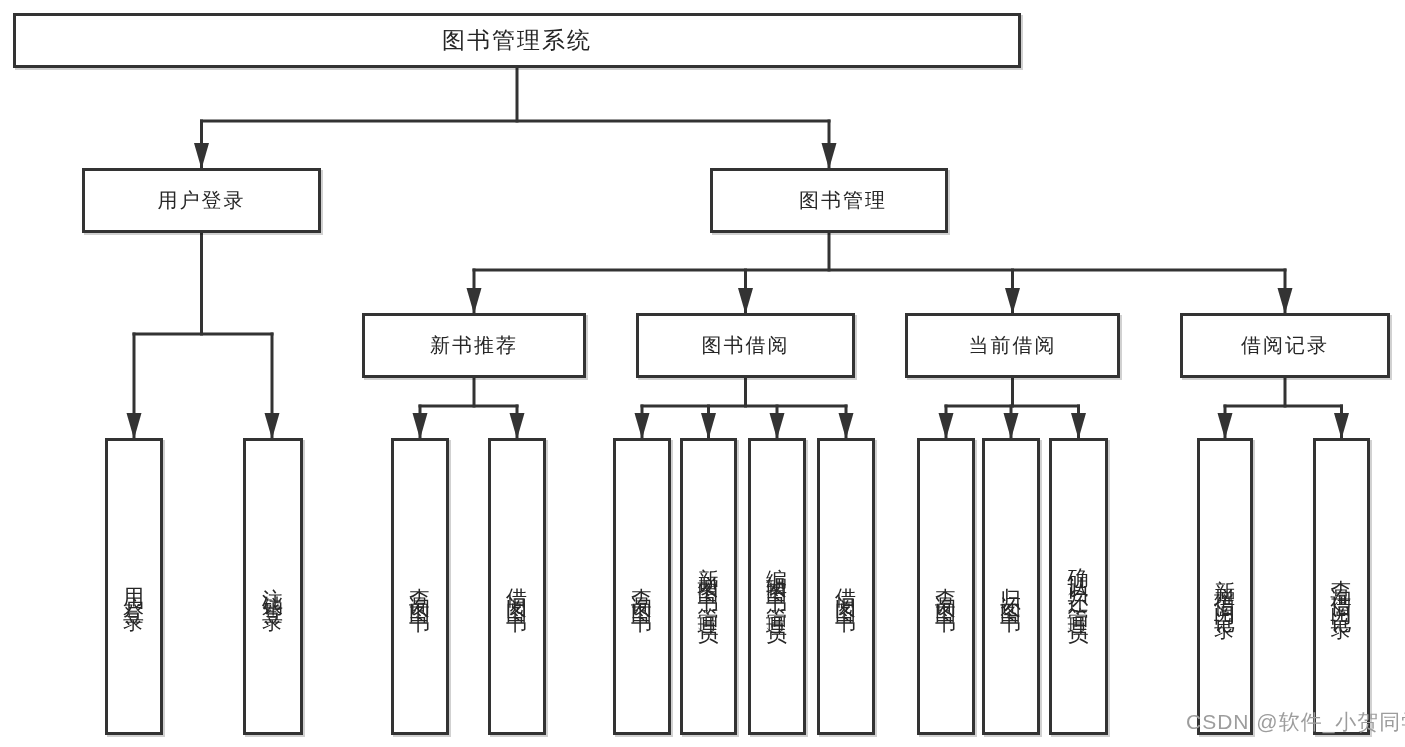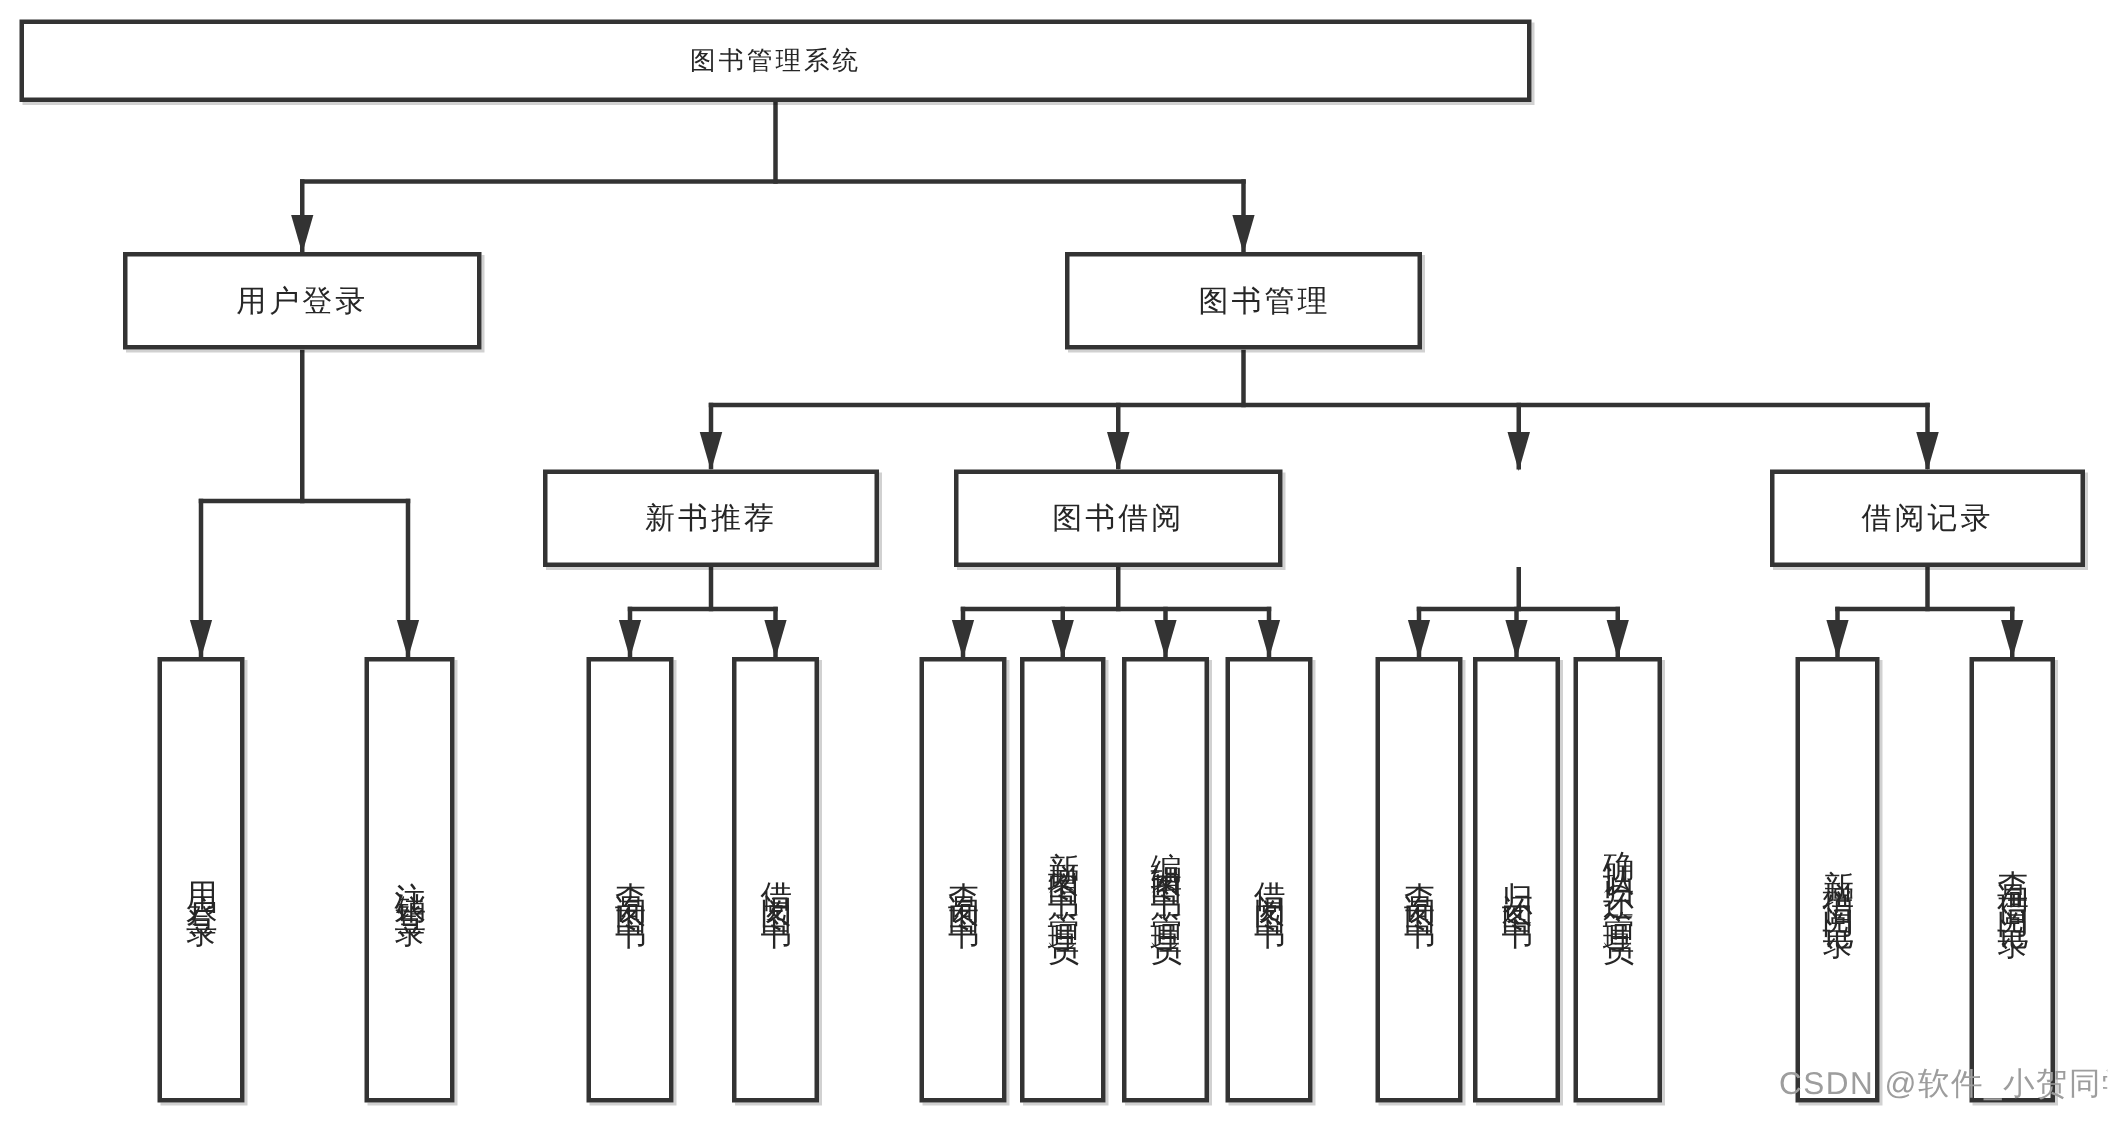--- a/index.html
+++ b/index.html
@@ -7,21 +7,21 @@
     position:relative; width:1405px; height:747px; background:#ffffff;
     font-family:"Liberation Sans", sans-serif; overflow:hidden;
   }
   svg.connectors { position:absolute; left:0; top:0; }
   .box {
     position:absolute; background:#ffffff; border:3px solid #333333;
     box-sizing:border-box; display:flex; align-items:center; justify-content:center;
     color:#262626; box-shadow:2px 2px 0 rgba(0,0,0,0.18); z-index:2;
   }
   .h { font-size:20px; letter-spacing:2px; white-space:nowrap; }
-  .root-box { font-size:17px; }
+  .root-box { font-size:23px; }
   .v {
     writing-mode:vertical-rl; text-orientation:mixed;
     font-size:21px; letter-spacing:8px; line-height:1;
   }
   .watermark {
     position:absolute; left:1186px; top:708px; z-index:5;
     font-size:21px; color:#9d9d9d; letter-spacing:1px; white-space:nowrap;
   }
   line { stroke:#333333; stroke-width:3; }
 </style>
@@ -78,20 +78,21 @@
     <line x1="1341.5" y1="404.5" x2="1341.5" y2="438" marker-end="url(#ah)"></line>
   </svg>
 
   <div class="box h root-box" style="left:13px; top:13px; width:1008px; height:55px;">图书管理系统</div>
 
   <div class="box h" style="left:82px; top:168px; width:239px; height:65px;">用户登录</div>
   <div class="box h" style="left:710px; top:168px; width:238px; height:65px;padding-left:28px;">图书管理</div>
 
   <div class="box h" style="left:362px; top:313px; width:224px; height:65px;">新书推荐</div>
   <div class="box h" style="left:636px; top:313px; width:219px; height:65px;">图书借阅</div>
+  <div class="box h" style="left:905px; top:313px; width:215px; height:65px;">当前借阅</div>
   <div class="box h" style="left:1180px; top:313px; width:210px; height:65px;">借阅记录</div>
 
   <div class="box v" style="left:105px; top:438px; width:58px; height:297px;">用户登录</div>
   <div class="box v" style="left:243px; top:438px; width:60px; height:297px;">注销登录</div>
 
   <div class="box v" style="left:391px; top:438px; width:58px; height:297px;">查询图书</div>
   <div class="box v" style="left:488px; top:438px; width:58px; height:297px;">借阅图书</div>
 
   <div class="box v" style="left:613px; top:438px; width:58px; height:297px;">查询图书</div>
   <div class="box v" style="left:680px; top:438px; width:57px; height:297px;">新增图书（管理员）</div>

